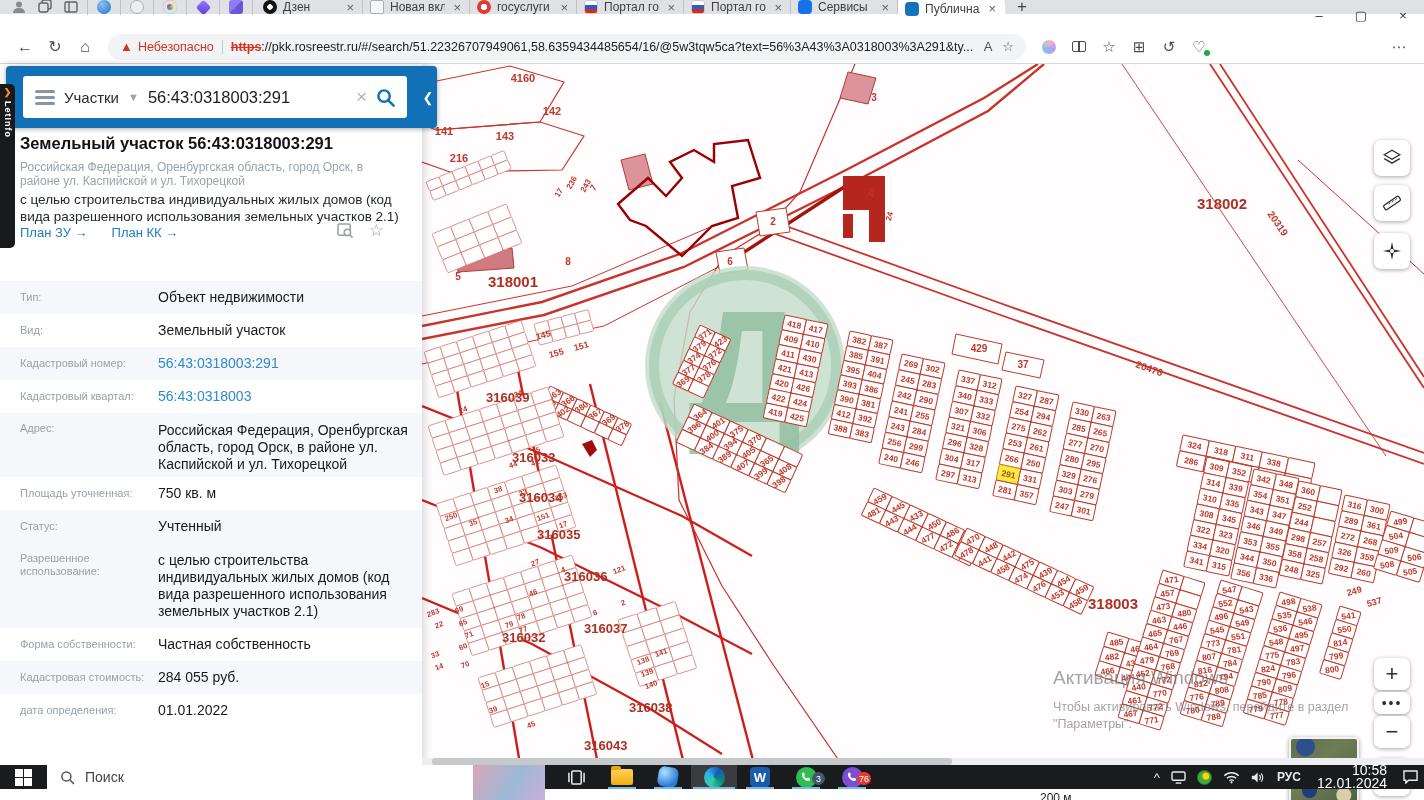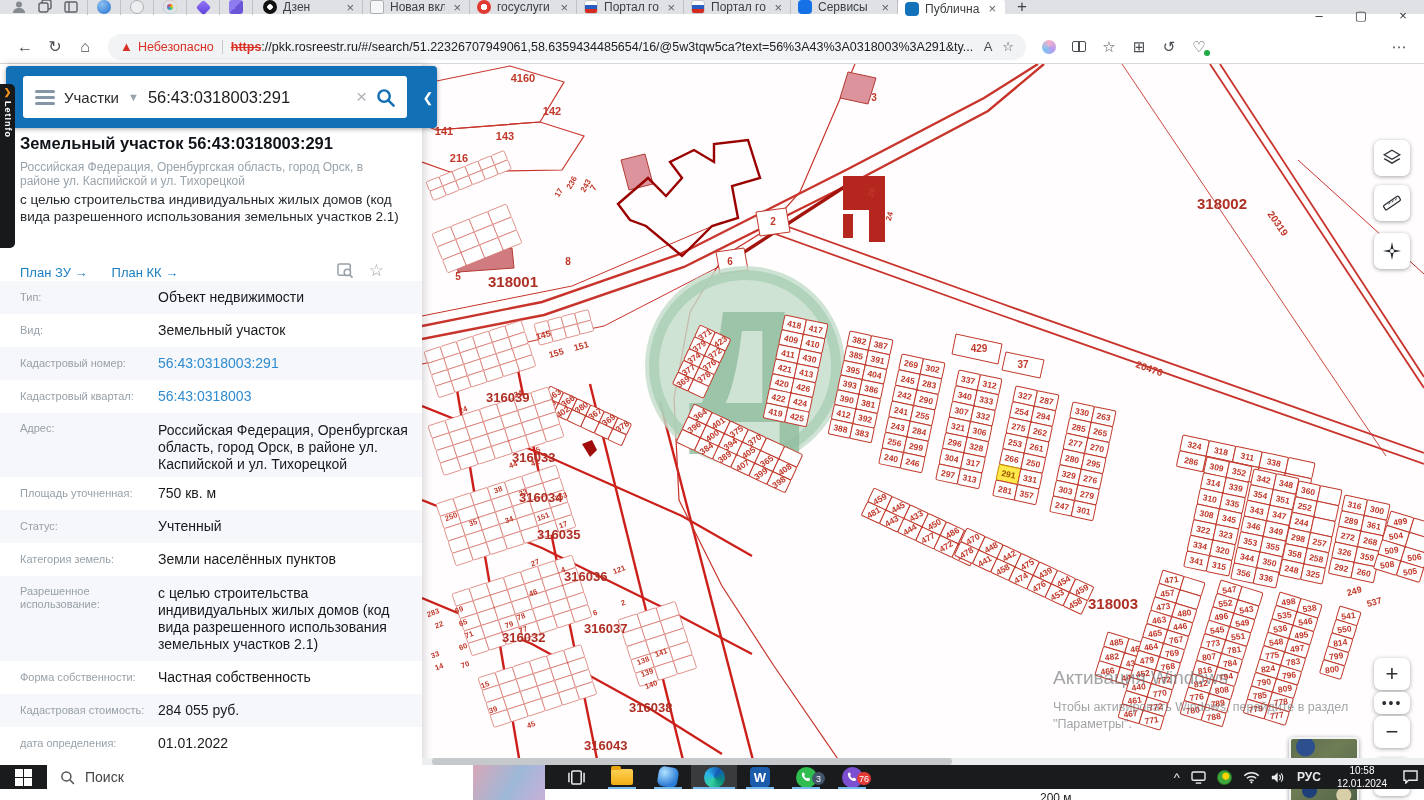--- a/index.html
+++ b/index.html
@@ -71,21 +71,21 @@
   #cat{font-size:15px;color:#2b2b2b;}
   .chev{color:#9aa4ad;font-size:11px;}
   #sinput{flex:1;border:none;outline:none;font-size:16.5px;color:#1c1c1c;min-width:0;font-family:"Liberation Sans",sans-serif;}
   .clear-x{font-size:19px;color:#aeb4ba;}
   #letinfo{position:absolute;left:0;top:20px;width:15px;height:164px;background:#17191b;border-radius:0 5px 5px 0;z-index:6;display:flex;flex-direction:column;align-items:center;padding-top:3px;}
   #li-arrow{color:#f7941d;font-size:9px;font-weight:bold;}
   #li-text{writing-mode:vertical-rl;color:#fff;font-size:9px;font-weight:bold;letter-spacing:1px;margin-top:4px;}
   #ptitle{position:absolute;left:20px;top:70px;width:386px;font-size:16.5px;font-weight:bold;color:#101418;}
   #psub{position:absolute;left:20px;top:96px;width:386px;font-size:12px;line-height:14px;color:#99a3ab;}
   #pdesc{position:absolute;left:20px;top:127px;width:386px;font-size:13.5px;line-height:17px;color:#24292e;}
-  #plinks{position:absolute;left:20px;top:159px;width:386px;height:20px;margin-top:40px;}
+  #plinks{position:absolute;left:20px;top:159px;width:386px;height:20px;}
   .plink{color:#1c7ec2;font-size:13px;margin-right:24px;}
   #plinks .ric{position:absolute;top:0;}
   #ptabs{position:absolute;left:0;top:184px;width:422px;height:33px;display:flex;border-top:1px solid #e6e9ec;z-index:2;}
   .ptab{flex:1;display:flex;align-items:center;justify-content:center;font-size:13.5px;}
   .ptab.on{font-weight:bold;color:#1d2329;background:#fff;}
   .ptab.off{background:#e9edf1;color:#8a939b;}
   #prows{position:absolute;left:0;top:217px;width:422px;}
   .prow{display:flex;padding-left:20px;padding-right:12px;align-items:center;}
   .prow.tall{align-items:flex-start;padding-top:9px;}
   .prow.alt{background:#f5f7fa;}
@@ -110,21 +110,21 @@
   .ap-explorer{width:22px;height:16px;background:linear-gradient(#ffd157,#f0ad13);border-radius:2px;position:relative;}
   .ap-explorer::before{content:"";position:absolute;left:0;top:-3px;width:10px;height:4px;background:#e8a50f;border-radius:2px 2px 0 0;}
   .ap-photos{width:20px;height:20px;border-radius:6px;background:radial-gradient(circle at 30% 30%,#aee1ff,#2a7bd6 70%);transform:rotate(10deg);}
   .ap-edge{width:21px;height:21px;border-radius:50%;background:conic-gradient(from 210deg,#35d0a0,#2bb3e8,#1559b8,#0b8f7a,#35d0a0);}
   .ap-word{width:20px;height:20px;border-radius:4px;background:#1a5bab;color:#fff;font-weight:bold;font-size:13px;display:flex;align-items:center;justify-content:center;}
   .ap-whatsapp{width:21px;height:21px;border-radius:50%;background:#2fbd4f;display:flex;align-items:center;justify-content:center;}
   .ap-viber{width:21px;height:21px;border-radius:50%;background:#7c4fd0;display:flex;align-items:center;justify-content:center;}
   #tray{margin-left:auto;display:flex;align-items:center;gap:11px;padding-right:6px;}
   .tray-ic{display:flex;align-items:center;justify-content:center;color:#e8eaed;font-size:12px;}
   #shield{width:15px;height:15px;border-radius:50%;background:radial-gradient(circle at 60% 40%,#ffd400 0 3px,#3faa3b 4px);border:1px solid #2d7d2b;}
-  #clock{text-align:center;font-size:10px;line-height:13.5px;color:#fff;margin:0 5px;}
+  #clock{text-align:right;font-size:14px;line-height:13.5px;color:#fff;margin:0 5px;}
 </style>
 </head>
 <body>
 
 <div id="screen">
 
   <div id="tabstrip">
     <div id="strip-icons" style="display: flex; align-items: center;">
         <div class="si">
           <svg width="16" height="16" viewBox="0 0 16 16">
@@ -1262,24 +1262,20 @@
             <div class="pvalue">Российская Федерация, Оренбургская область, город Орск, в районе ул. Каспийской и ул. Тихорецкой</div>
           </div>
           <div class="prow" style="height: 33px;">
             <div class="plabel">Площадь уточненная:</div>
             <div class="pvalue">750 кв. м</div>
           </div>
           <div class="prow alt" style="height: 33px;">
             <div class="plabel">Статус:</div>
             <div class="pvalue">Учтенный</div>
           </div>
-          <div class="prow" style="height: 33px;">
-            <div class="plabel">Категория земель:</div>
-            <div class="pvalue">Земли населённых пунктов</div>
-          </div>
           <div class="prow alt tall" style="height: 85px;">
             <div class="plabel">Разрешенное использование:</div>
             <div class="pvalue">с целью строительства индивидуальных жилых домов (код вида разрешенного использования земельных участков 2.1)</div>
           </div>
           <div class="prow" style="height: 33px;">
             <div class="plabel">Форма собственности:</div>
             <div class="pvalue">Частная собственность</div>
           </div>
           <div class="prow alt" style="height: 33px;">
             <div class="plabel">Кадастровая стоимость:</div>

